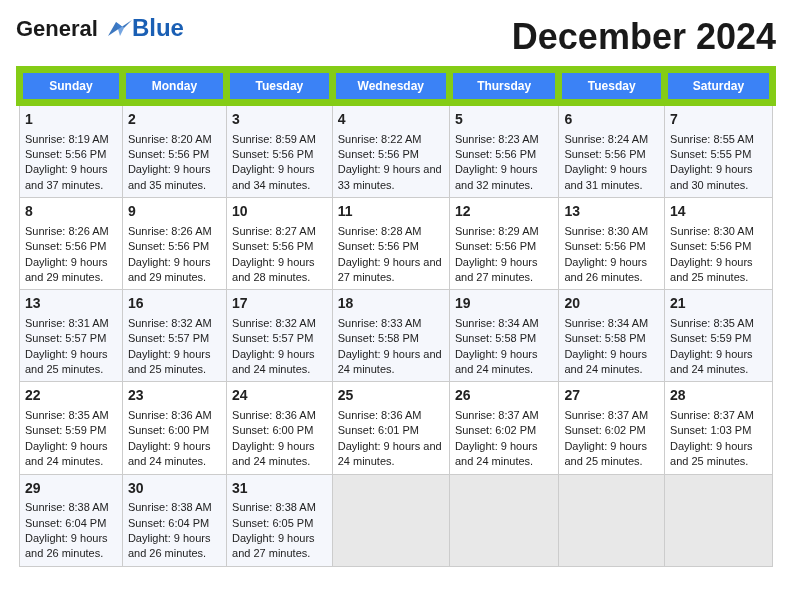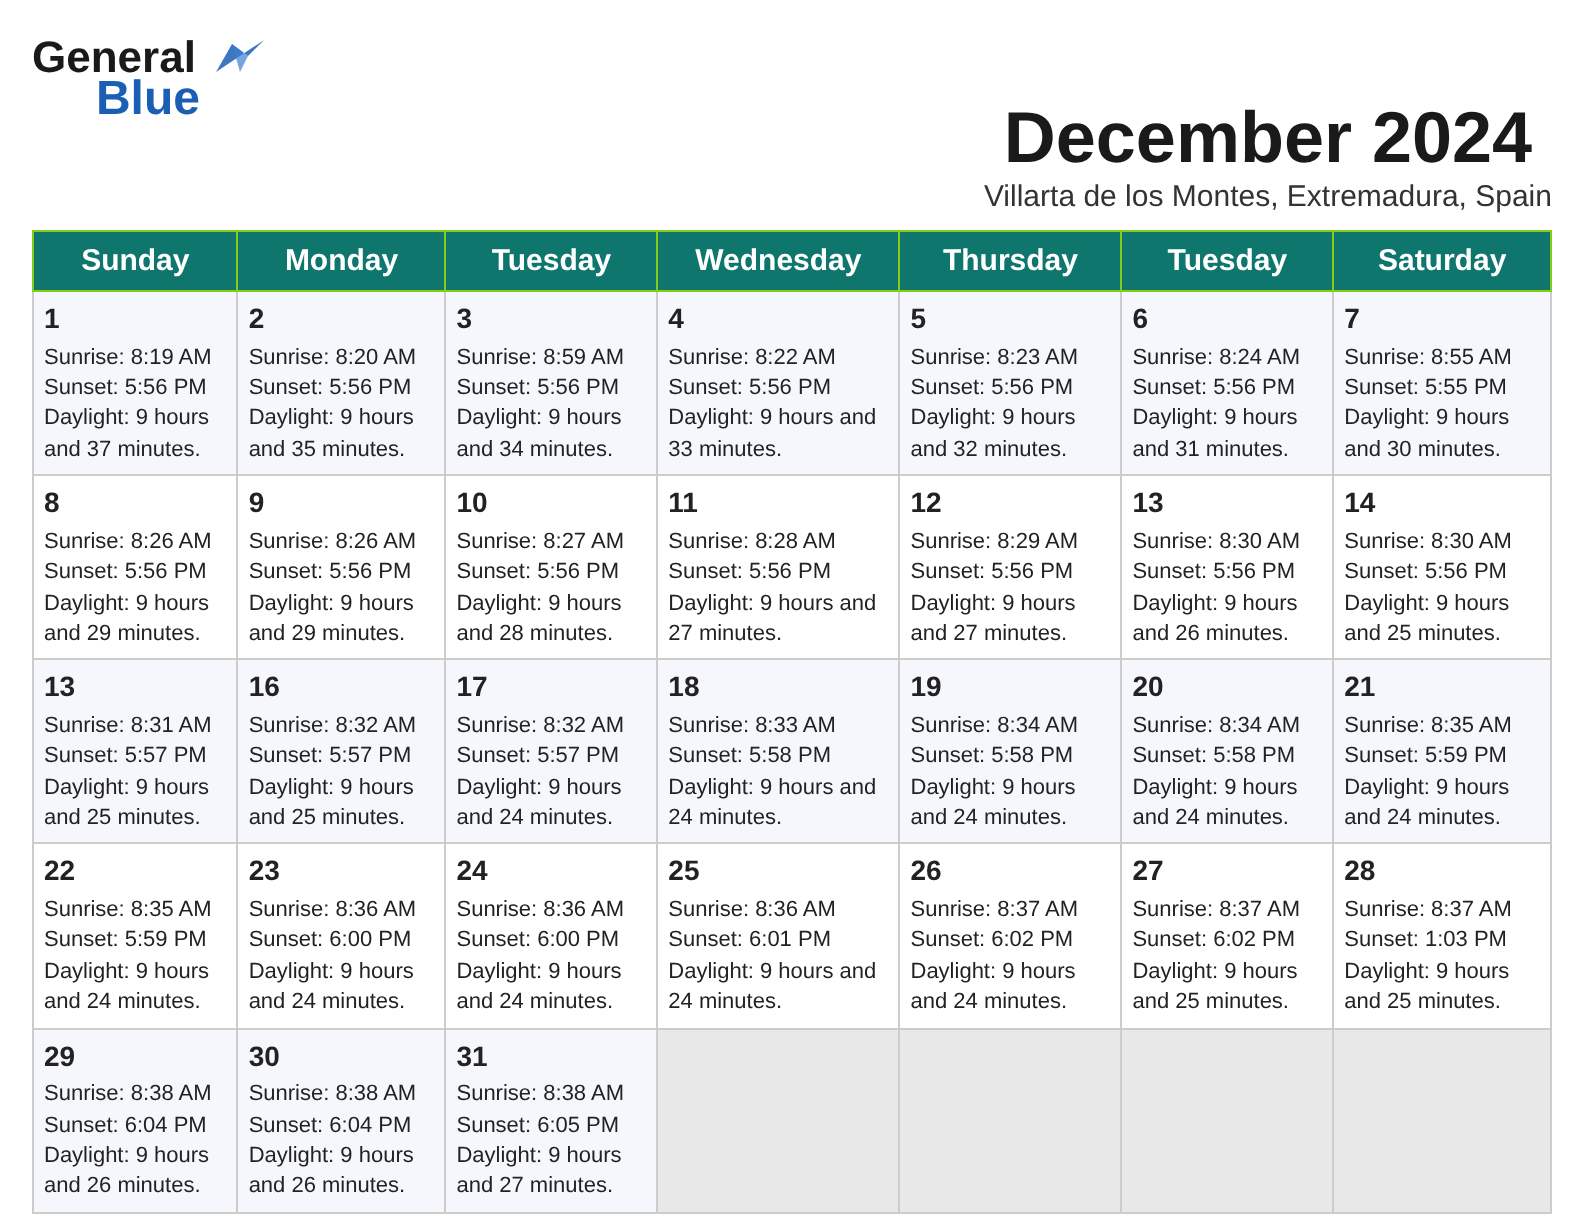--- a/index.html
+++ b/index.html
@@ -11,49 +11,48 @@
       padding: 16px;
     }
     .header {
       display: flex;
       justify-content: space-between;
       align-items: flex-start;
       margin-bottom: 8px;
     }
     .logo {
       display: flex;
-      flex-direction: column;
-      align-items: center;
+      flex-direction: row;
+      align-items: flex-end;
     }
     .title-block {
-      text-align: center;
-      margin-top: 32px;
+      text-align: right;
     }
     .title-block h1 {
       font-size: 36px;
       font-weight: bold;
       color: #1a1a1a;
     }
     .title-block h2 {
       font-size: 15px;
       font-weight: normal;
       color: #333;
     }
     table {
       width: 100%;
       border-collapse: collapse;
       font-size: 11px;
     }
     thead tr th {
-      background: #0f766e;
+      background: #3b82f6;
       color: #fff;
       padding: 6px 4px;
-      font-size: 15px;
+      font-size: 12px;
       font-weight: bold;
-      border: 1px solid #84cc16;
+      border: 7px solid #84cc16;
     }
     tbody tr td {
       border: 1px solid #ccc;
       vertical-align: top;
       padding: 4px 5px;
       height: 82px;
       background: #fff;
       color: #222;
       line-height: 1.4;
     }
@@ -79,21 +78,20 @@
       <span style="font-size:22px;font-weight:bold;color:#1a1a1a;">General</span>
       <svg width="32" height="22" viewBox="0 0 32 22" style="margin-left:2px;">
         <polygon points="8,18 16,4 24,10 32,2" fill="#1a5fb4" opacity="0.85"></polygon>
         <polygon points="16,4 24,10 20,18" fill="#3a7fd4" opacity="0.7"></polygon>
       </svg>
     </div>
     <span style="font-size:24px;font-weight:bold;color:#1a5fb4;margin-top:-6px;">Blue</span>
   </div>
   <div class="title-block">
     <h1>December 2024</h1>
-    <h2>Villarta de los Montes, Extremadura, Spain</h2>
   </div>
 </div>
 
 <table>
   <thead>
     <tr>
       <th>Sunday</th>
       <th>Monday</th>
       <th>Tuesday</th>
       <th>Wednesday</th>

